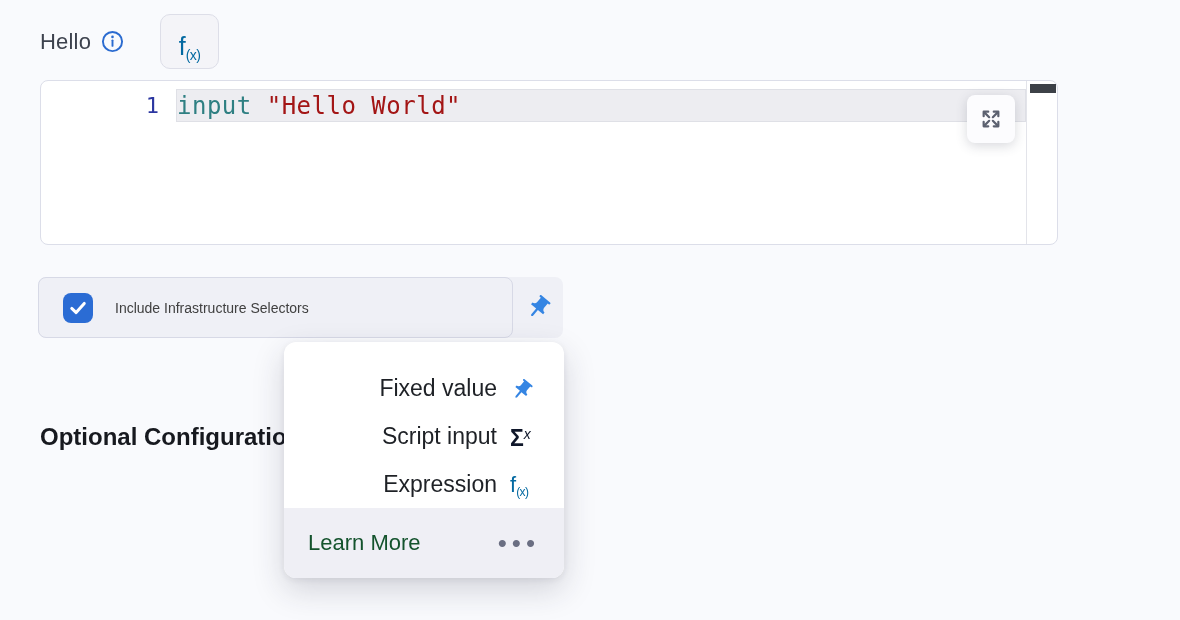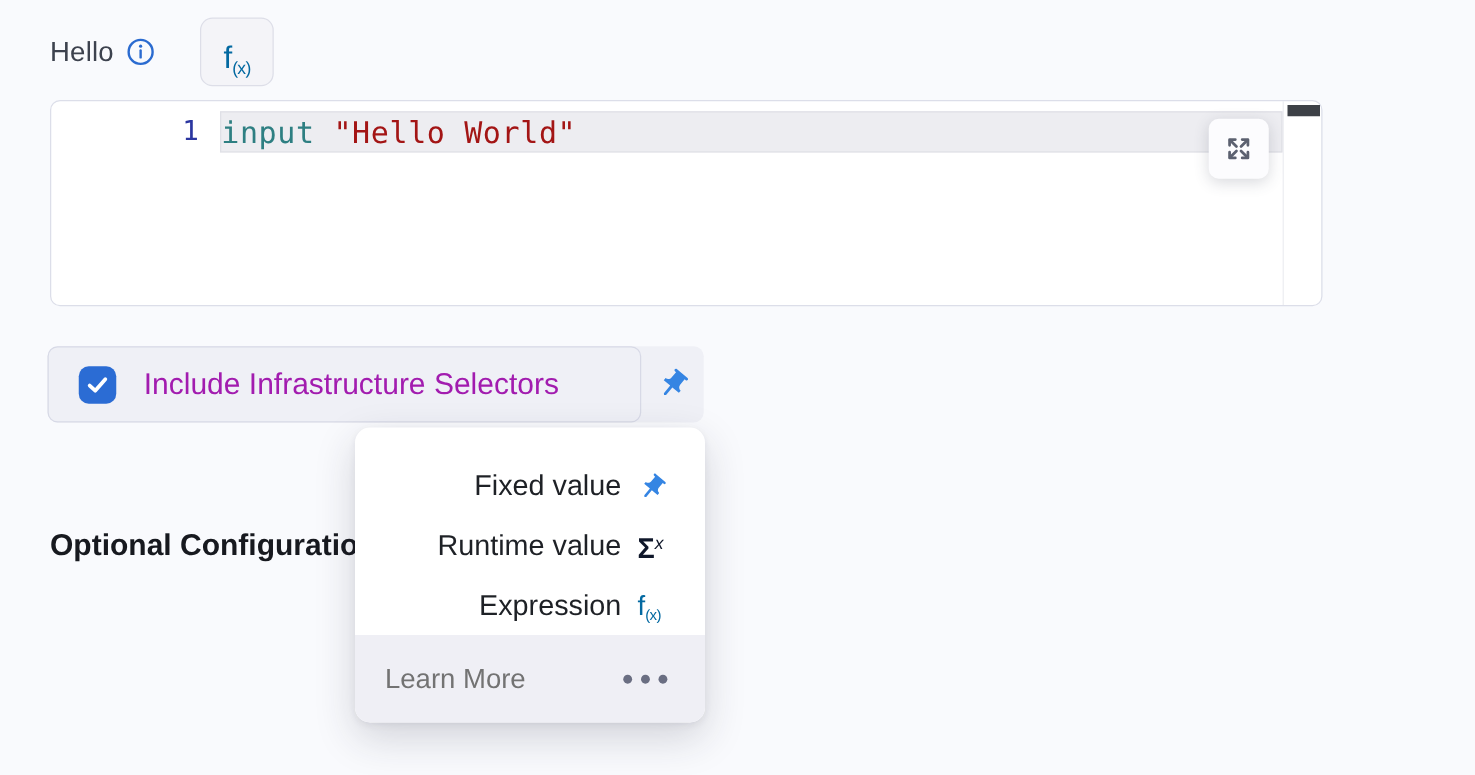--- a/index.html
+++ b/index.html
@@ -56,21 +56,21 @@
   }
   .selector-main{
     width:475px;height:61px;box-sizing:border-box;
     border:1px solid #d7d9e6;border-radius:8px;
     display:flex;align-items:center;padding-left:24px;gap:22px;cursor:pointer;
   }
   .checkbox{
     width:30px;height:30px;background:#2b6cd4;border-radius:8px;flex:none;
     display:flex;align-items:center;justify-content:center;
   }
-  .selector-label{font-size:24px;color:#a21caf;text-align:right;}
+  .selector-label{font-size:14px;color:#404040;text-align:right;}
   .pin-cell{flex:1;display:flex;align-items:center;justify-content:center;cursor:pointer;}
   
   .optional-heading{
     position:absolute;left:40px;top:423px;margin:0;
     font-size:24px;font-weight:bold;color:#17191f;line-height:28px;white-space:nowrap;
   }
   
   .type-menu{
     position:absolute;left:284px;top:342px;width:280px;z-index:10;
     background:#ffffff;border-radius:12px;overflow:hidden;
@@ -83,21 +83,21 @@
   }
   .menu-icon{width:32px;display:flex;justify-content:flex-start;align-items:center;}
   .sigma-glyph{color:#0f172a;font-size:23px;font-weight:bold;line-height:1;white-space:nowrap;}
   .sigma-glyph .sup{font-size:14px;font-weight:normal;font-style:italic;vertical-align:7px;}
   .fx-glyph.small{font-size:22px;}
   .fx-glyph.small .sub{font-size:12px;vertical-align:-4px;}
   .menu-footer{
     height:70px;background:#efeff5;display:flex;align-items:center;
     justify-content:space-between;padding:0 24px;cursor:pointer;
   }
-  .learn-more{font-size:22px;color:#737373;}
+  .learn-more{font-size:22px;color:#14532d;}
   .ellipsis{font-size:26px;color:#6a6e82;letter-spacing:5px;line-height:1;}
 </style>
 </head>
 <body>
 
 <div class="script-header">
   <span class="script-label">Hello</span>
   <svg class="info-icon" viewBox="0 0 24 24" fill="none">
     <circle cx="12" cy="12" r="10" stroke="#2b6bd0" stroke-width="2"></circle>
     <line x1="12" y1="10.8" x2="12" y2="16.6" stroke="#2b6bd0" stroke-width="2" stroke-linecap="round"></line>
@@ -150,21 +150,21 @@
   <div class="menu-items">
     <div class="menu-item">
       <span>Fixed value</span>
       <span class="menu-icon">
         <svg width="24" height="24" viewBox="0 0 24 24">
           <path transform="rotate(40 12 12)" fill="#3585e3" d="M16,9V4h1c0.55,0,1-0.45,1-1s-0.45-1-1-1H7C6.45,2,6,2.45,6,3s0.45,1,1,1h1v5c0,1.66-1.34,3-3,3v2h5.97v7l1,1l1-1v-7H19v-2 C17.34,12,16,10.66,16,9z"></path>
         </svg>
       </span>
     </div>
     <div class="menu-item">
-      <span>Runtime value</span>
+      <span>Script input</span>
       <span class="menu-icon">
         <span class="sigma-glyph"><span>Σ</span><span class="sup">x</span></span>
       </span>
     </div>
     <div class="menu-item">
       <span>Expression</span>
       <span class="menu-icon">
         <span class="fx-glyph small"><span>f</span><span class="sub">(x)</span></span>
       </span>
     </div>

